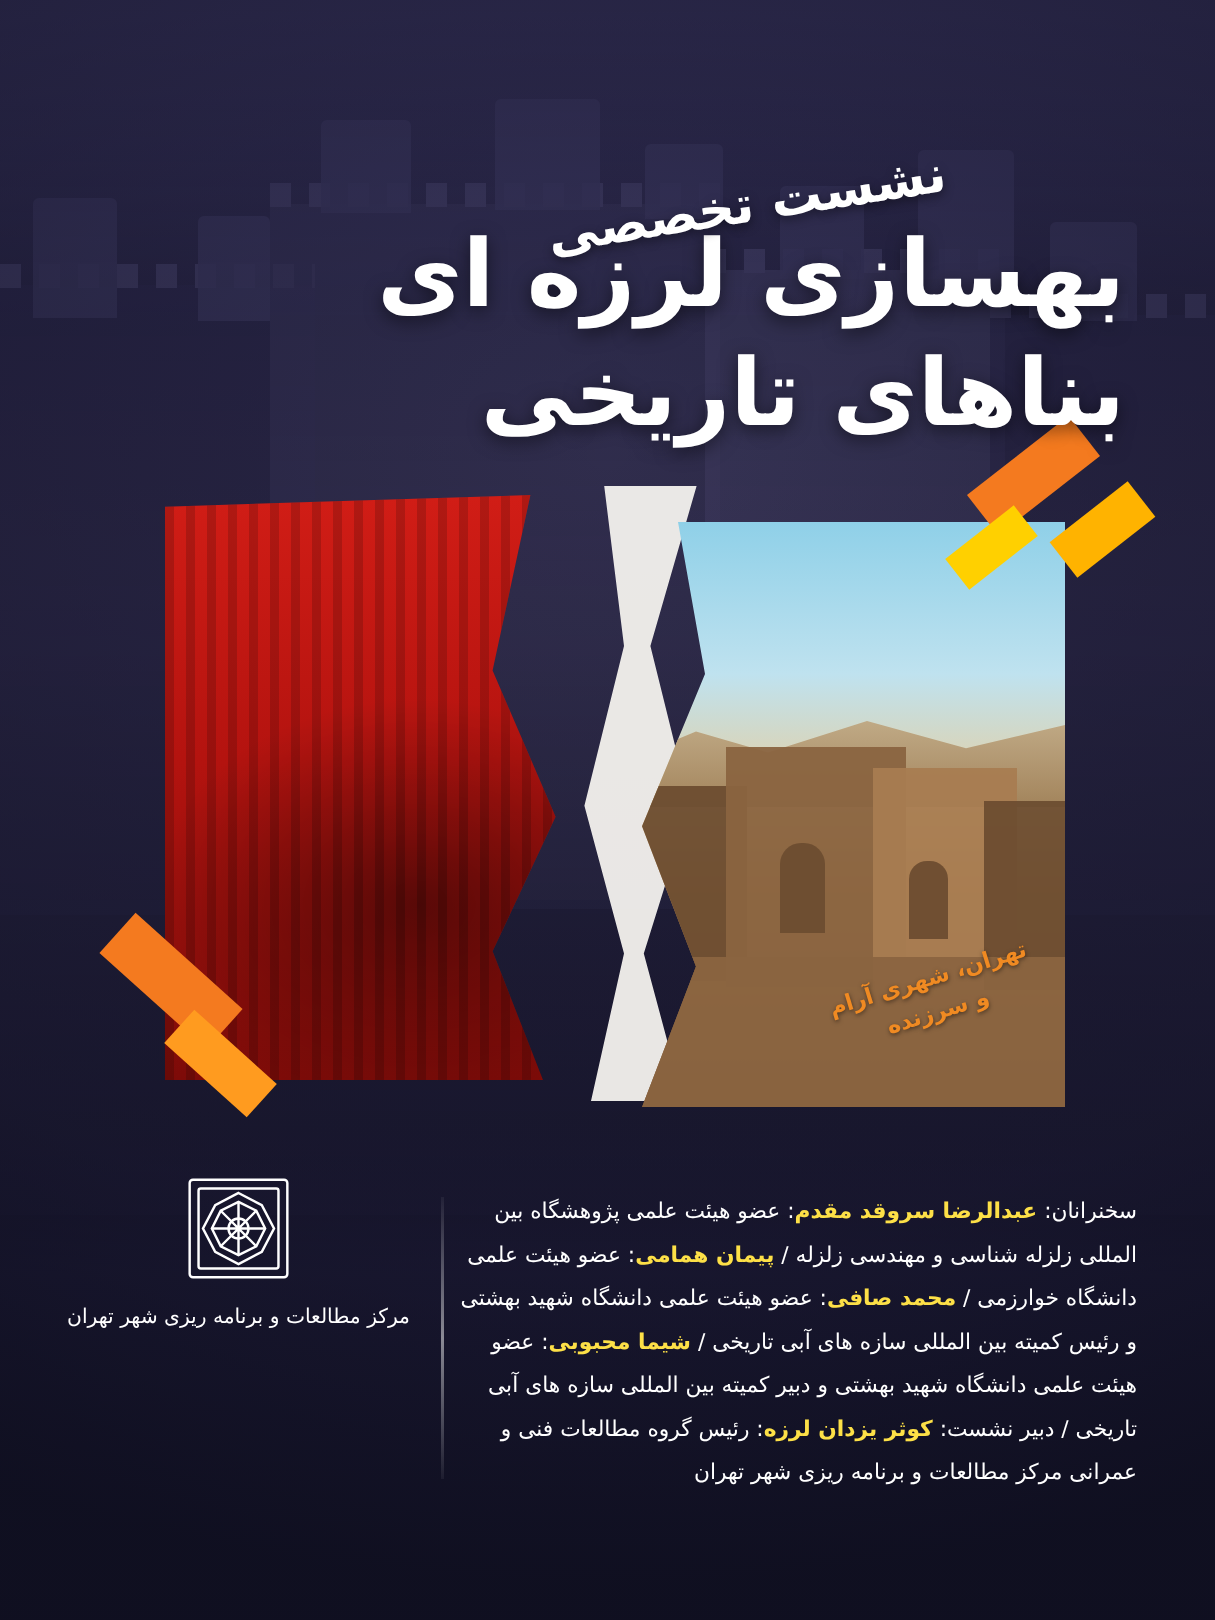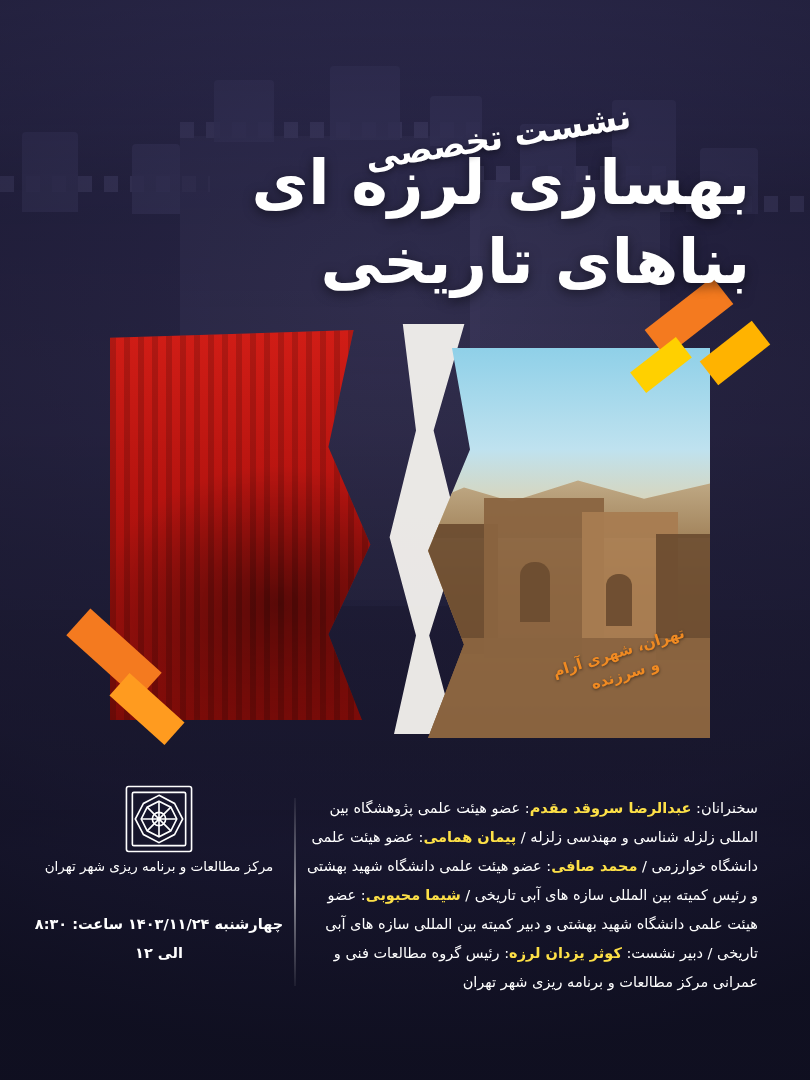--- a/index.html
+++ b/index.html
@@ -250,21 +250,21 @@
   .left-col {
     flex: 0 0 250px;
     color: #ffffff;
     text-align: center;
     padding-top: 10px;
   }
   .logo-wrap {
     display: flex;
     flex-direction: column;
     align-items: center;
-    gap: 0;
+    gap: 12px;
     justify-content: space-between;
   }
   .logo-mark {
     width: 74px;
     height: 74px;
     display: block;
   }
   .logo-text {
     font-size: 13.5px;
     color: #ffffff;
@@ -370,18 +370,17 @@
             <path d="M50 18 L71 29 L82 50 L71 71 L50 82 L29 71 L18 50 L29 29 Z"></path>
             <path d="M50 26 L66 34 L74 50 L66 66 L50 74 L34 66 L26 50 L34 34 Z"></path>
             <path d="M34 34 L66 66 M66 34 L34 66 M50 26 L50 74 M26 50 L74 50"></path>
             <circle cx="50" cy="50" r="9"></circle>
           </g>
         </svg>
         <div class="logo-text">مرکز مطالعات و برنامه ریزی شهر تهران</div>
       </div>
 
       <div class="meta">
-        <p class="when">چهارشنبه ۱۴۰۳/۱۱/۲۴   ساعت: ۸:۳۰ الی ۱۲</p>
       </div>
     </div>
 
   </div>
 </div>
 
 </body></html>

